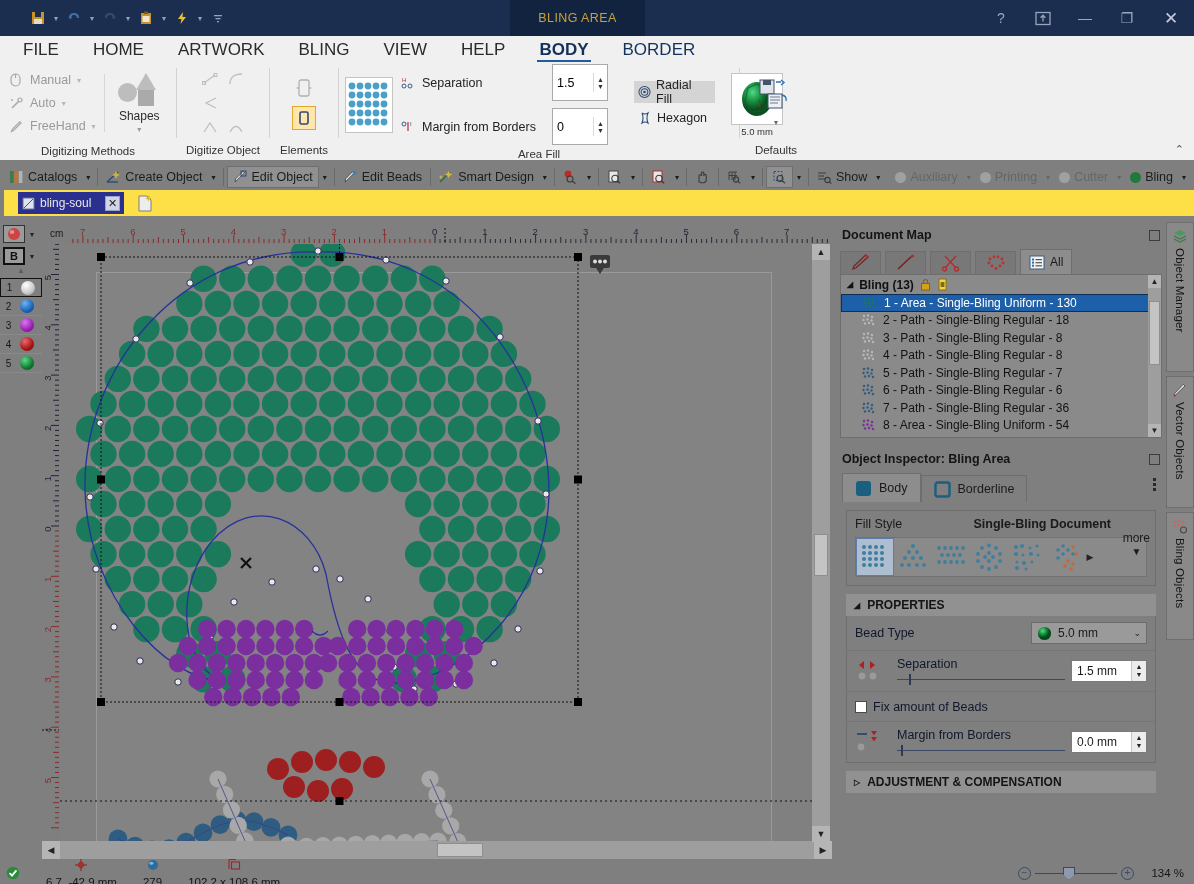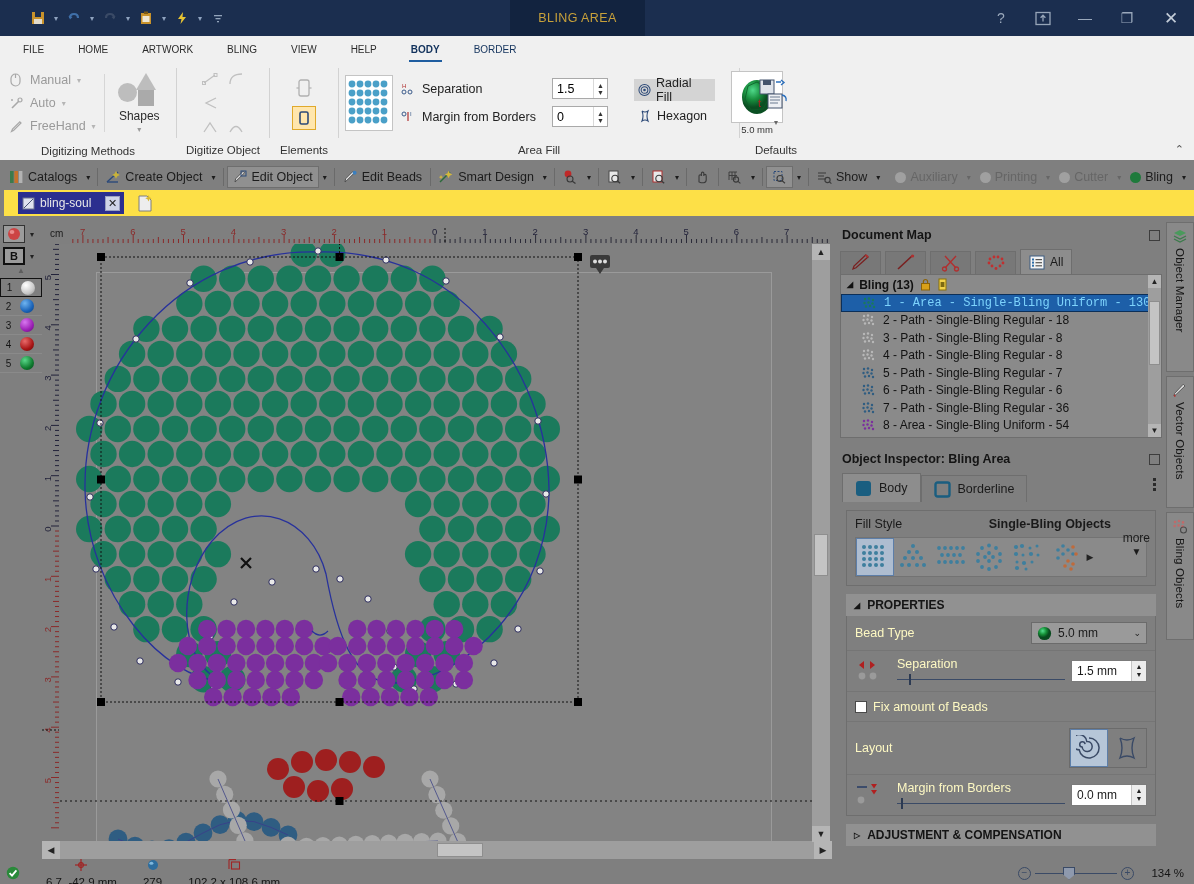--- a/index.html
+++ b/index.html
@@ -46,21 +46,21 @@
   }
   .win-btn.close { width:46px; font-size:17px; color:#c3ccd8; }
 
   
   .ribbon-tabs {
     position:absolute; left:0; top:36px; width:1194px; height:26px;
     background:#f0f0f0; display:flex; align-items:flex-end; padding-left:6px;
   }
   .rtab {
     padding:0 17px; height:24px; line-height:24px;
-    font-size:10px; color:#2b2b2b; position:relative;
+    font-size:17px; color:#2b2b2b; position:relative;
   }
   .rtab.active { font-weight:bold; color:#12325c; }
   .rtab.active::after {
     content:""; position:absolute; left:15px; right:15px; bottom:0;
     height:2px; background:#1f5da0;
   }
   .rtab.ctxtab { color:#12325c; }
 
   
   .ribbon {
@@ -112,21 +112,21 @@
 
   .beadpreview {
     width:50px; height:56px; background:#fff; border:1px solid #c4c4c4;
     display:flex; align-items:center; justify-content:center; margin-right:8px;
   }
   .field-rows { display:flex; flex-direction:column; gap:7px; }
   .field-row { display:flex; align-items:center; font-size:12.5px; color:#222; }
   .field-row .ficon { width:18px; text-align:center; color:#3a5a8a; font-size:11px; }
   .field-row .flabel { min-width:133px; padding-left:3px; }
   .spin {
-    display:flex; align-items:center; border:1px solid #a9a9a9; background:#fff; height:21px;
+    display:flex; align-items:center; border:1px solid #a9a9a9; background:#fff; height:37px;
   }
   .spin input {
     border:0; outline:0; width:40px; height:19px; font-size:12.5px;
     font-family:"Liberation Sans", sans-serif; padding:0 4px; background:transparent;
   }
   .spin .arrows {
     display:flex; flex-direction:column; width:14px; height:19px;
     justify-content:center; align-items:center; color:#333; font-size:7px; line-height:7px;
     border-left:1px solid #d9d9d9;
   }
@@ -275,21 +275,21 @@
     position:relative; overflow:hidden;
   }
   .dm-root {
     display:flex; align-items:center; gap:6px; height:19px; padding-left:6px;
     font-size:12px; font-weight:bold; color:#111;
   }
   .dm-row {
     display:flex; align-items:center; gap:6px; height:17.5px; padding-left:20px;
     font-size:12px; color:#131313;
   }
-  .dm-row.sel { background:#1d5fa8; color:#7dd3fc; border:1px solid #0c2f58;font-family:Liberation Mono, monospace; }
+  .dm-row.sel { background:#1d5fa8; color:#ffffff; border:1px solid #0c2f58; }
   .dm-scroll {
     position:absolute; right:0; top:0; width:13px; height:100%; background:#9e9e9e;
   }
   .dm-scroll .ar {
     height:13px; display:flex; align-items:center; justify-content:center;
     font-size:8px; color:#222; background:#b5b5b5;
   }
   .dm-scroll .th {
     position:absolute; top:26px; left:1px; width:11px; height:64px;
     background:#c4c4c4; border:1px solid #8e8e8e;
@@ -327,21 +327,21 @@
   .sect-head {
     margin:8px 10px 0 10px; height:22px; background:#919191; display:flex;
     align-items:center; gap:7px; padding-left:8px; font-size:12px; font-weight:bold; color:#141414;
   }
   .props { margin:0 10px; border:1px solid #6e6e6e; border-top:none; }
   .prow {
     display:flex; align-items:center; padding:6px 8px; border-bottom:1px solid #757575;
     min-height:30px;
   }
   .prow:last-child { border-bottom:none; }
-  .plabel { font-size:12.5px; color:#fef9c3; }
+  .plabel { font-size:12.5px; color:#0f172a; }
   .combo {
     margin-left:auto; width:116px; height:22px; background:#9a9a9a; border:1px solid #6b6b6b;
     display:flex; align-items:center; gap:6px; padding:0 5px; font-size:12px;
   }
   .combo .cv { flex:1; }
   .combo .chev { font-size:9px; color:#222; }
   .slider-wrap { flex:1; display:flex; flex-direction:column; gap:2px; padding-left:8px; }
   .slider-track { position:relative; height:12px; }
   .slider-track .ln {
     position:absolute; left:0; right:0; top:6px; height:1px; background:#3a4a66;
@@ -1901,21 +1901,21 @@
       <div class="oi-kebab">
           <i></i>
           <i></i>
           <i></i>
         </div>
     </div>
 
     <div class="fillbox">
       <div class="fill-head">
         <span class="fs-label">Fill Style</span>
-        <span class="fs-value">Single-Bling Objects</span>
+        <span class="fs-value">Single-Bling Document</span>
       </div>
       <div class="fill-strip">
         <div class="fs-cell sel">
           <svg width="32" height="30" viewBox="0 0 32 30">
               <g fill="#3e7f9e">
                 <circle cx="5" cy="5" r="2"></circle>
                 <circle cx="11" cy="5" r="2"></circle>
                 <circle cx="17" cy="5" r="2"></circle>
                 <circle cx="23" cy="5" r="2"></circle>
                 <circle cx="5" cy="11" r="2"></circle>
@@ -2086,35 +2086,20 @@
               <i>▼</i>
             </span>
         </span>
       </div>
 
       <div class="prow">
         <span class="chk"></span>
         <span class="plabel">Fix amount of Beads</span>
       </div>
 
-      <div class="prow" style="min-height:50px">
-        <span class="plabel">Layout</span>
-        <span class="layout-btns">
-          <span class="lbtn sel">
-            <svg width="26" height="26" viewBox="0 0 26 26">
-                <path d="M13 3 a10 10 0 1 1 -9.8 11.8 a7.6 7.6 0 1 1 7.6 -8.3 a5 5 0 1 1 -4.6 5.6 a2.7 2.7 0 1 1 2.9 -3" fill="none" stroke="#3a4a66" stroke-width="1.5"></path>
-              </svg>
-          </span>
-          <span class="lbtn">
-            <svg width="26" height="26" viewBox="0 0 26 26">
-                <path d="M6 3 Q13 7 20 3 Q16 13 20 23 Q13 19 6 23 Q10 13 6 3" fill="none" stroke="#3a4a66" stroke-width="1.4"></path>
-              </svg>
-          </span>
-        </span>
-      </div>
 
       <div class="prow">
         <span class="ico-pair">
           <svg width="34" height="26" viewBox="0 0 34 26">
               <line x1="2" y1="5" x2="12" y2="5" stroke="#2b3f66" stroke-width="1.6"></line>
               <path d="M16 2 l6 0 -3 4.5 z" fill="#b02020"></path>
               <path d="M16 8 l6 0 -3 4.5 z" fill="#b02020"></path>
               <circle cx="6" cy="18" r="3.4" fill="#9a9a9a"></circle>
             </svg>
         </span>

